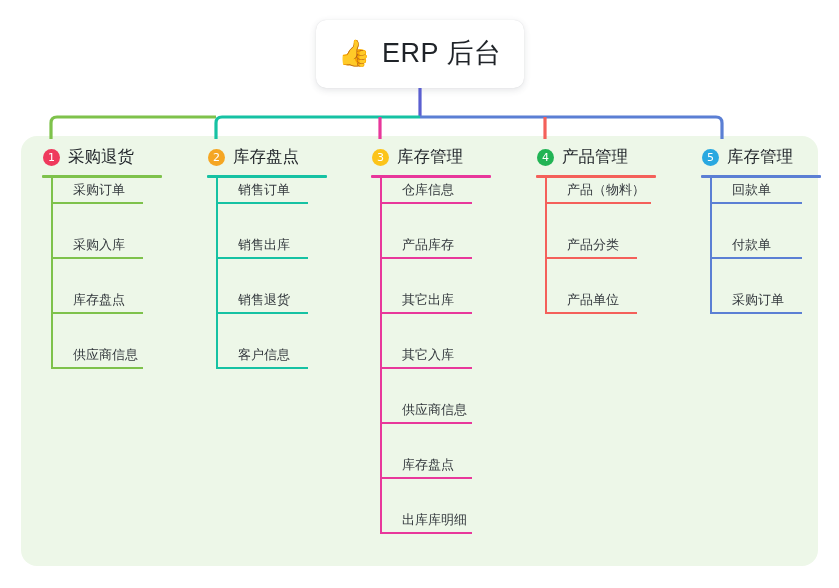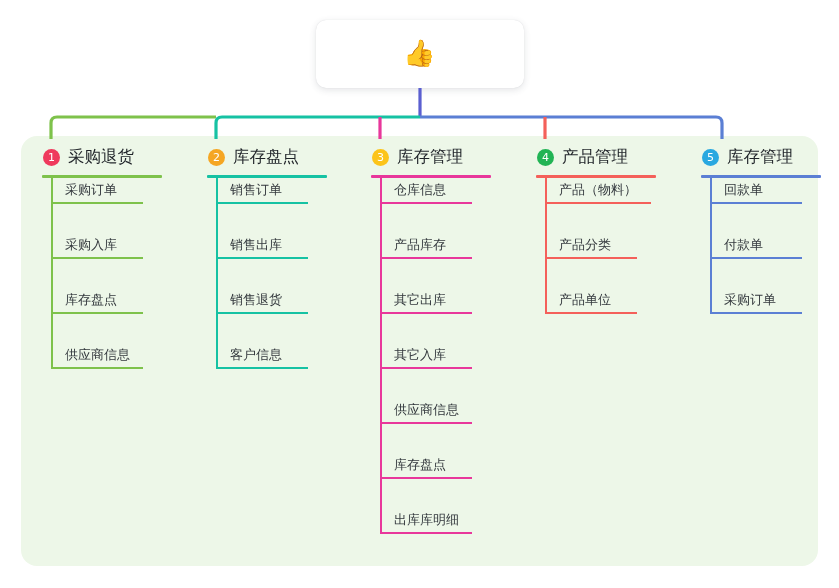--- a/index.html
+++ b/index.html
@@ -125,21 +125,21 @@
 
   .leaf {
     position: absolute;
     left: 30px;
     width: 92px;
     height: 0;
   }
   .leaf-label {
     position: absolute;
     bottom: 5px;
-    left: 14px;
+    left: 22px;
     font-size: 13px;
     color: #33383d;
     white-space: nowrap;
   }
   .leaf-rule {
     position: absolute;
     bottom: 0;
     left: 0;
     width: 92px;
     height: 2px;
@@ -152,20 +152,21 @@
   }
 </style>
 </head>
 <body>
 
 <div id="stage">
 
   <div class="root-card">
     <div class="root-inner">
       <span class="root-emoji">👍</span>
+      <span class="root-title">ERP 后台</span>
     </div>
   </div>
 
   <div class="panel"></div>
 
   <svg class="wires" id="wires" viewBox="0 0 839 588">
       <line x1="420" y1="88" x2="420" y2="117" stroke="#5b5fd0" stroke-width="3.2" stroke-linecap="butt"></line>
       <path d="M 51 139 L 51 123 Q 51 117 57 117 L 216 117" stroke="#7ec24b" stroke-width="3.2" fill="none" stroke-linecap="butt"></path>
       <path d="M 216 139 L 216 123 Q 216 117 222 117 L 420 117" stroke="#16c2a3" stroke-width="3.2" fill="none" stroke-linecap="butt"></path>
       <line x1="420" y1="117" x2="716" y2="117" stroke="#5b7fd4" stroke-width="3.2" stroke-linecap="butt"></line>

